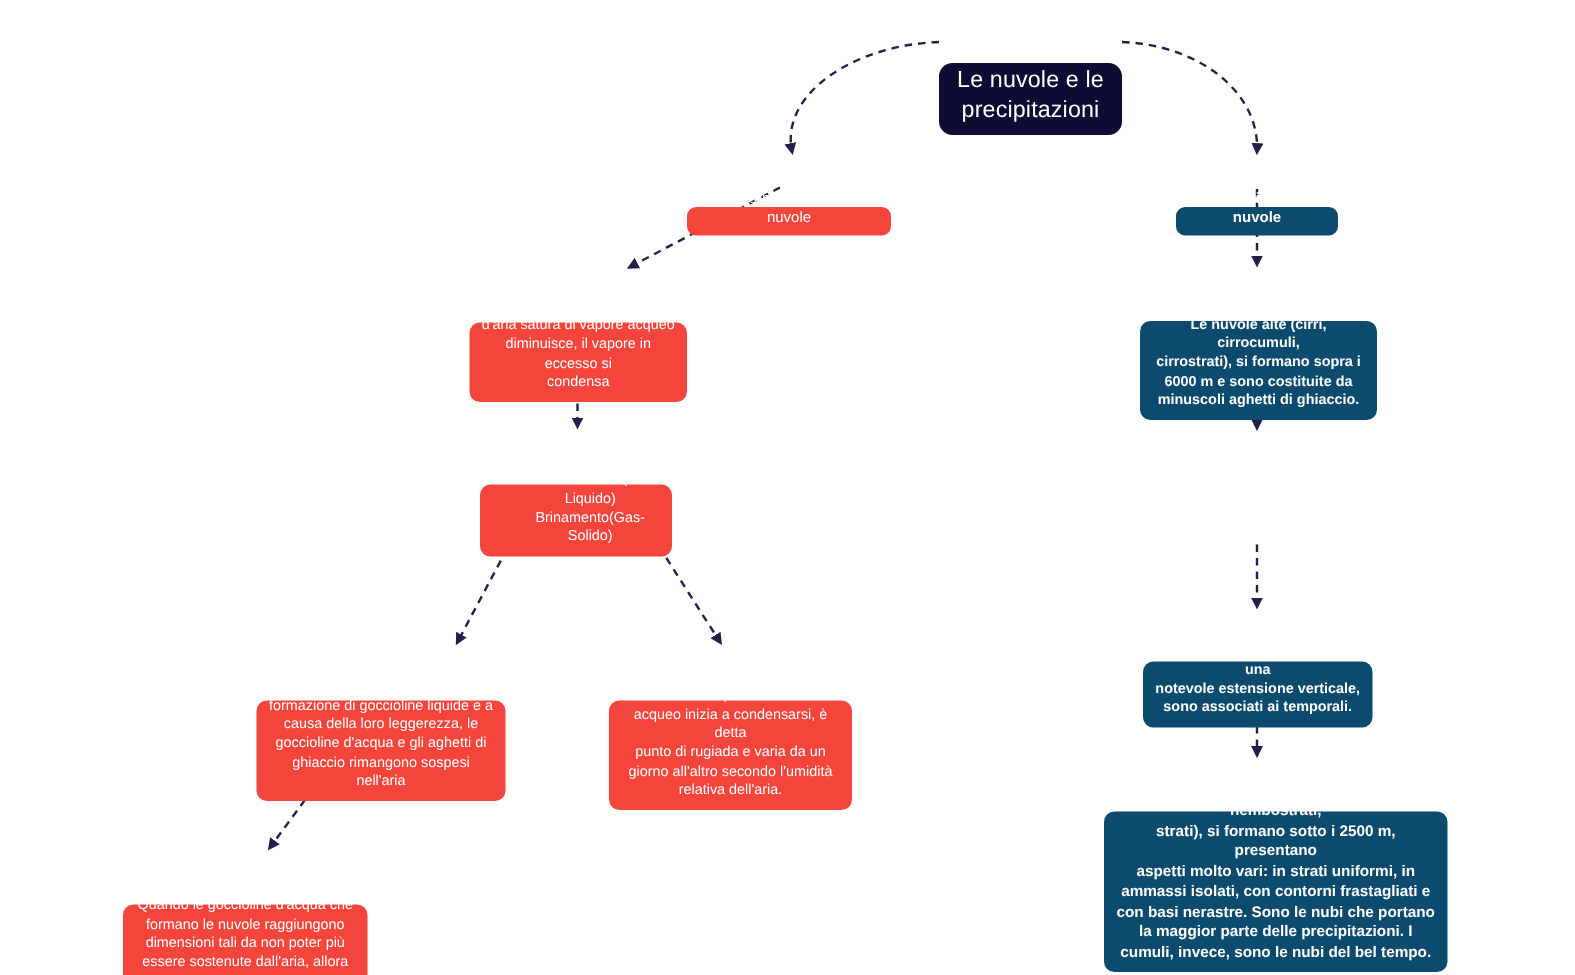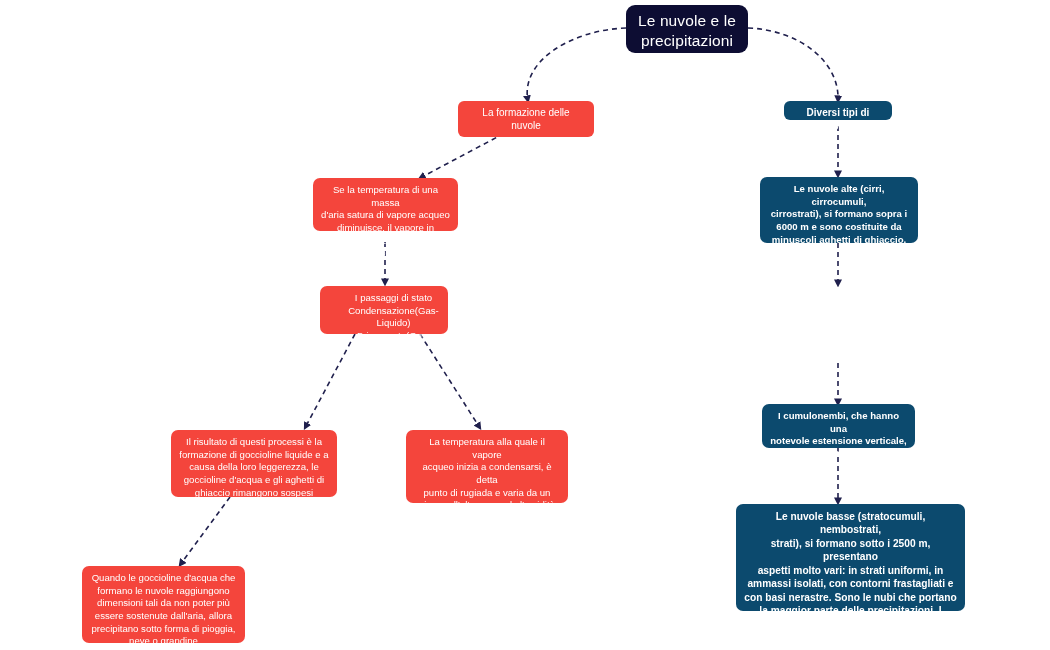--- a/index.html
+++ b/index.html
@@ -20,28 +20,29 @@
     left: 0;
     top: 0;
     width: 1050px;
     height: 650px;
     pointer-events: none;
   }
   .node {
     position: absolute;
     box-sizing: border-box;
     display: flex;
-    align-items: flex-start;
+    align-items: flex-end;
     justify-content: center;
     text-align: center;
     color: #ffffff;
     border-radius: 7px;
     padding: 6px 8px;
     line-height: 1.32;
     z-index: 2;
+    margin-top: 37px;
   }
   .node-root {
     background: #0d0d33;
     border-radius: 9px;
     font-size: 15.5px;
     line-height: 1.3;
     letter-spacing: 0.1px;
   }
   .node-red {
     background: #f4453c;
@@ -91,21 +92,21 @@
       <path d="M 838 363 L 838 404"></path>
       <path d="M 838 448 L 838 503"></path>
     </g>
   </svg>
 
   <div class="node node-root" style="left:626px; top:5px; width:122px; height:48px;">
     <span class="nodetext">Le nuvole e le
 precipitazioni</span>
   </div>
 
-  <div class="node node-red node-branch" style="left:458px; top:101px; width:136px; height:36px;">
+  <div class="node node-red node-branch" style="left:458px; top:101px; width:136px; height:19px;">
     <span class="nodetext">La formazione delle nuvole</span>
   </div>
 
   <div class="node node-green node-branch" style="left:784px; top:101px; width:108px; height:19px;">
     <span class="nodetext">Diversi tipi di nuvole</span>
   </div>
 
   <div class="node node-red node-body" style="left:313px; top:178px; width:145px; height:53px;">
     <span class="nodetext">Se la temperatura di una massa
 d'aria satura di vapore acqueo

